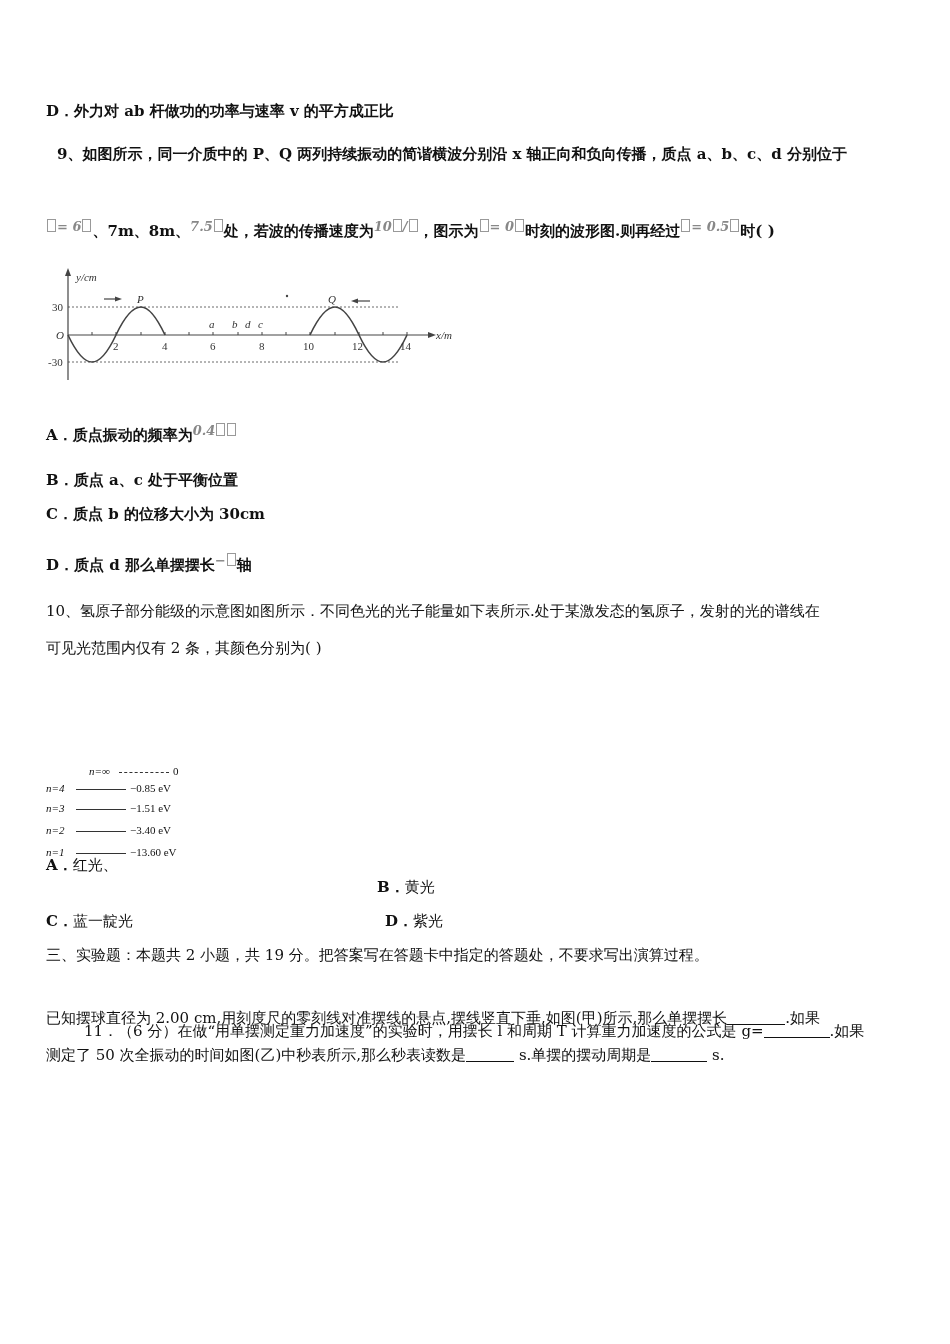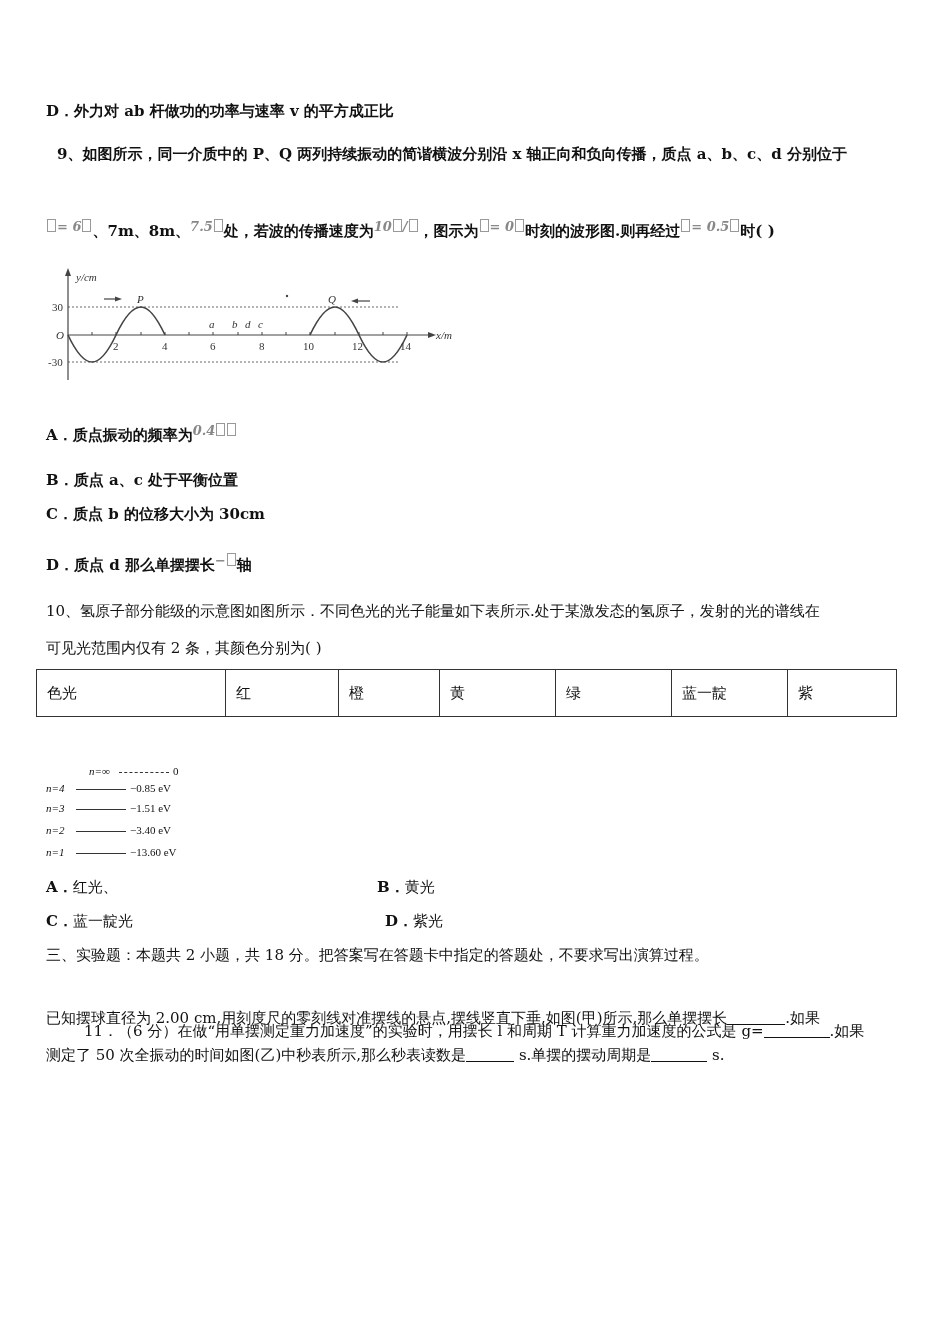--- a/index.html
+++ b/index.html
@@ -119,54 +119,45 @@
 </div>
 <div class="line bold" style="top:551px;">
   <span>D．</span><span>质点 d 那么单摆摆长</span><span class="formula">−</span><span class="box"></span><span>轴</span>
 </div>
 
 <div class="line" style="top:601px;">10、氢原子部分能级的示意图如图所示．不同色光的光子能量如下表所示.处于某激发态的氢原子，发射的光的谱线在</div>
 <div class="line" style="top:638px;">可见光范围内仅有 2 条，其颜色分别为(    )</div>
 
 <table class="energy">
   <tbody>
-      <tr>
-    <td style="width:168px">色光</td>
-    <td style="width:92px">红</td>
-    <td style="width:80px">橙</td>
-    <td style="width:95px">黄</td>
-    <td style="width:95px">绿</td>
-    <td style="width:95px">蓝一靛</td>
-    <td>紫</td>
-  </tr>
 </tbody>
   </table>
 
 <div class="levels">
   <div style="height:15px;line-height:15px;margin-left:43px;"><span class="n">n=∞</span><span class="bar dash"></span><span>0</span></div>
   <div style="height:19px;line-height:19px;"><span class="n">n=4</span><span class="bar"></span><span>−0.85 eV</span></div>
   <div style="height:21px;line-height:21px;"><span class="n">n=3</span><span class="bar"></span><span>−1.51 eV</span></div>
   <div style="height:22px;line-height:22px;"><span class="n">n=2</span><span class="bar"></span><span>−3.40 eV</span></div>
   <div style="height:22px;line-height:22px;"><span class="n">n=1</span><span class="bar"></span><span>−13.60 eV</span></div>
 </div>
 
-<div class="line" style="top:877px;text-align:right;">
+<div class="line" style="top:855px;text-align:right;">
   <span class="opt">A．</span><span>红光、</span>
 </div>
 <div class="line" style="top:877px; left:377px;">
   <span class="opt">B．</span><span>黄光</span>
 </div>
 <div class="line" style="top:911px;">
   <span class="opt">C．</span><span>蓝一靛光</span>
 </div>
 <div class="line" style="top:911px; left:385px;">
   <span class="opt">D．</span><span>紫光</span>
 </div>
 
-<div class="line" style="top:945px;">三、实验题：本题共 2 小题，共 18 分。把答案写在答题卡中指定的答题处，不要求写出演算过程。</div>
+<div class="line" style="top:945px;">三、实验题：本题共 2 小题，共 19 分。把答案写在答题卡中指定的答题处，不要求写出演算过程。</div>
 
 <div class="line" style="top:1021px;margin-left:38px;">
   <span>11．（6 分）在做“用单摆测定重力加速度”的实验时，用摆长 l 和周期 T 计算重力加速度的公式是 g=</span><span class="blank" style="width:66px;"></span><span>.如果</span>
 </div>
 <div class="line" style="top:1008px;">
   <span>已知摆球直径为 2.00 cm,用刻度尺的零刻线对准摆线的悬点,摆线竖直下垂,如图(甲)所示,那么单摆摆长</span><span class="blank" style="width:58px;"></span><span>.如果</span>
 </div>
 <div class="line" style="top:1045px;">
   <span>测定了 50 次全振动的时间如图(乙)中秒表所示,那么秒表读数是</span><span class="blank" style="width:48px;"></span><span> s.单摆的摆动周期是</span><span class="blank" style="width:56px;"></span><span> s.</span>
 </div>

